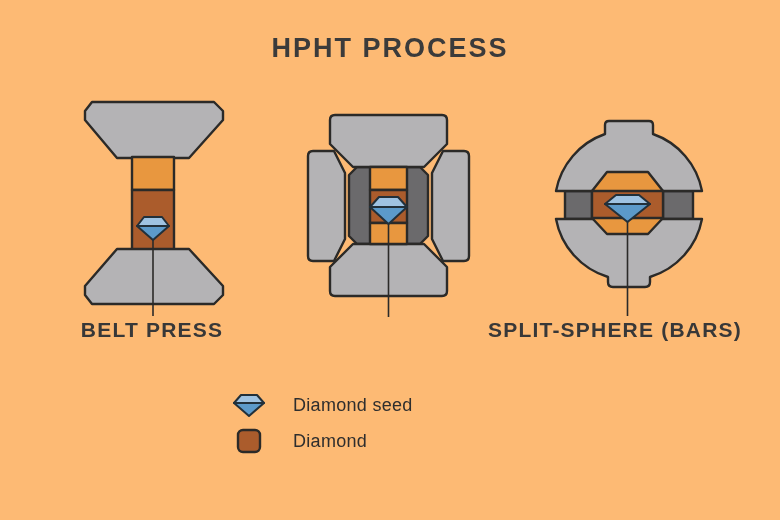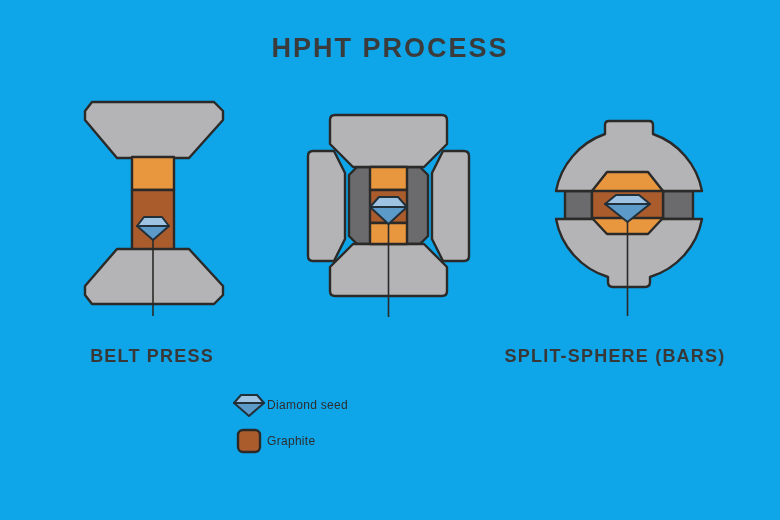--- a/index.html
+++ b/index.html
@@ -1,38 +1,38 @@
 <!DOCTYPE html>
 <html><head>
 <meta charset="utf-8">
 <style>
   html,body{margin:0;padding:0;}
   body{font-family:"Liberation Sans",sans-serif;background:#ffffff;}
-  .canvas{position:relative;width:780px;height:520px;background:#0ea5e9;overflow:hidden;}
+  .canvas{position:relative;width:780px;height:520px;background:#fdba74;overflow:hidden;}
   .page-title{
     position:absolute;top:33px;left:0;width:780px;margin:0;
     text-align:center;font-size:27px;font-weight:bold;letter-spacing:2px;
     color:#3b3b3b;
   }
   .diagram-svg{position:absolute;left:0;top:0;}
   .shape{stroke:#2b2a28;stroke-width:2.4;stroke-linejoin:round;stroke-linecap:round;}
   .gem{stroke:#22303a;stroke-width:2;stroke-linejoin:round;}
   .pointer{stroke:#2b2a28;stroke-width:1.6;}
   .press-label{
-    position:absolute;top:346px;transform:translateX(-50%);
-    font-size:18px;font-weight:bold;letter-spacing:1.2px;color:#383838;
+    position:absolute;top:318px;transform:translateX(-50%);
+    font-size:21px;font-weight:bold;letter-spacing:1.2px;color:#383838;
     white-space:nowrap;
   }
   .label-belt{left:152px;}
   .label-cubic{left:388px;}
   .label-split{left:615px;text-align:right;}
   .legend{position:absolute;left:231px;top:392px;}
   .legend-row{display:flex;align-items:center;margin-bottom:10px;height:26px;}
   .legend-icon{width:36px;display:flex;justify-content:center;align-items:center;}
-  .legend-text{margin-left:0;font-size:12px;color:#2e2e2e;letter-spacing:0.3px;}
+  .legend-text{margin-left:26px;font-size:18px;color:#2e2e2e;letter-spacing:0.3px;}
 </style>
 </head>
 <body>
 
 <div class="canvas">
 
   <h1 class="page-title">HPHT PROCESS</h1>
 
   <svg class="diagram-svg" width="780" height="520" viewBox="0 0 780 520">
 
@@ -90,17 +90,17 @@
         </svg>
       </span>
       <span class="legend-text">Diamond seed</span>
     </div>
     <div class="legend-row">
       <span class="legend-icon">
         <svg width="26" height="26" viewBox="0 0 26 26">
           <rect class="shape" x="2" y="2" width="22" height="22" rx="5" fill="#ab5c2c"></rect>
         </svg>
       </span>
-      <span class="legend-text">Graphite</span>
+      <span class="legend-text">Diamond</span>
     </div>
   </div>
 
 </div>
 
 </body></html>

